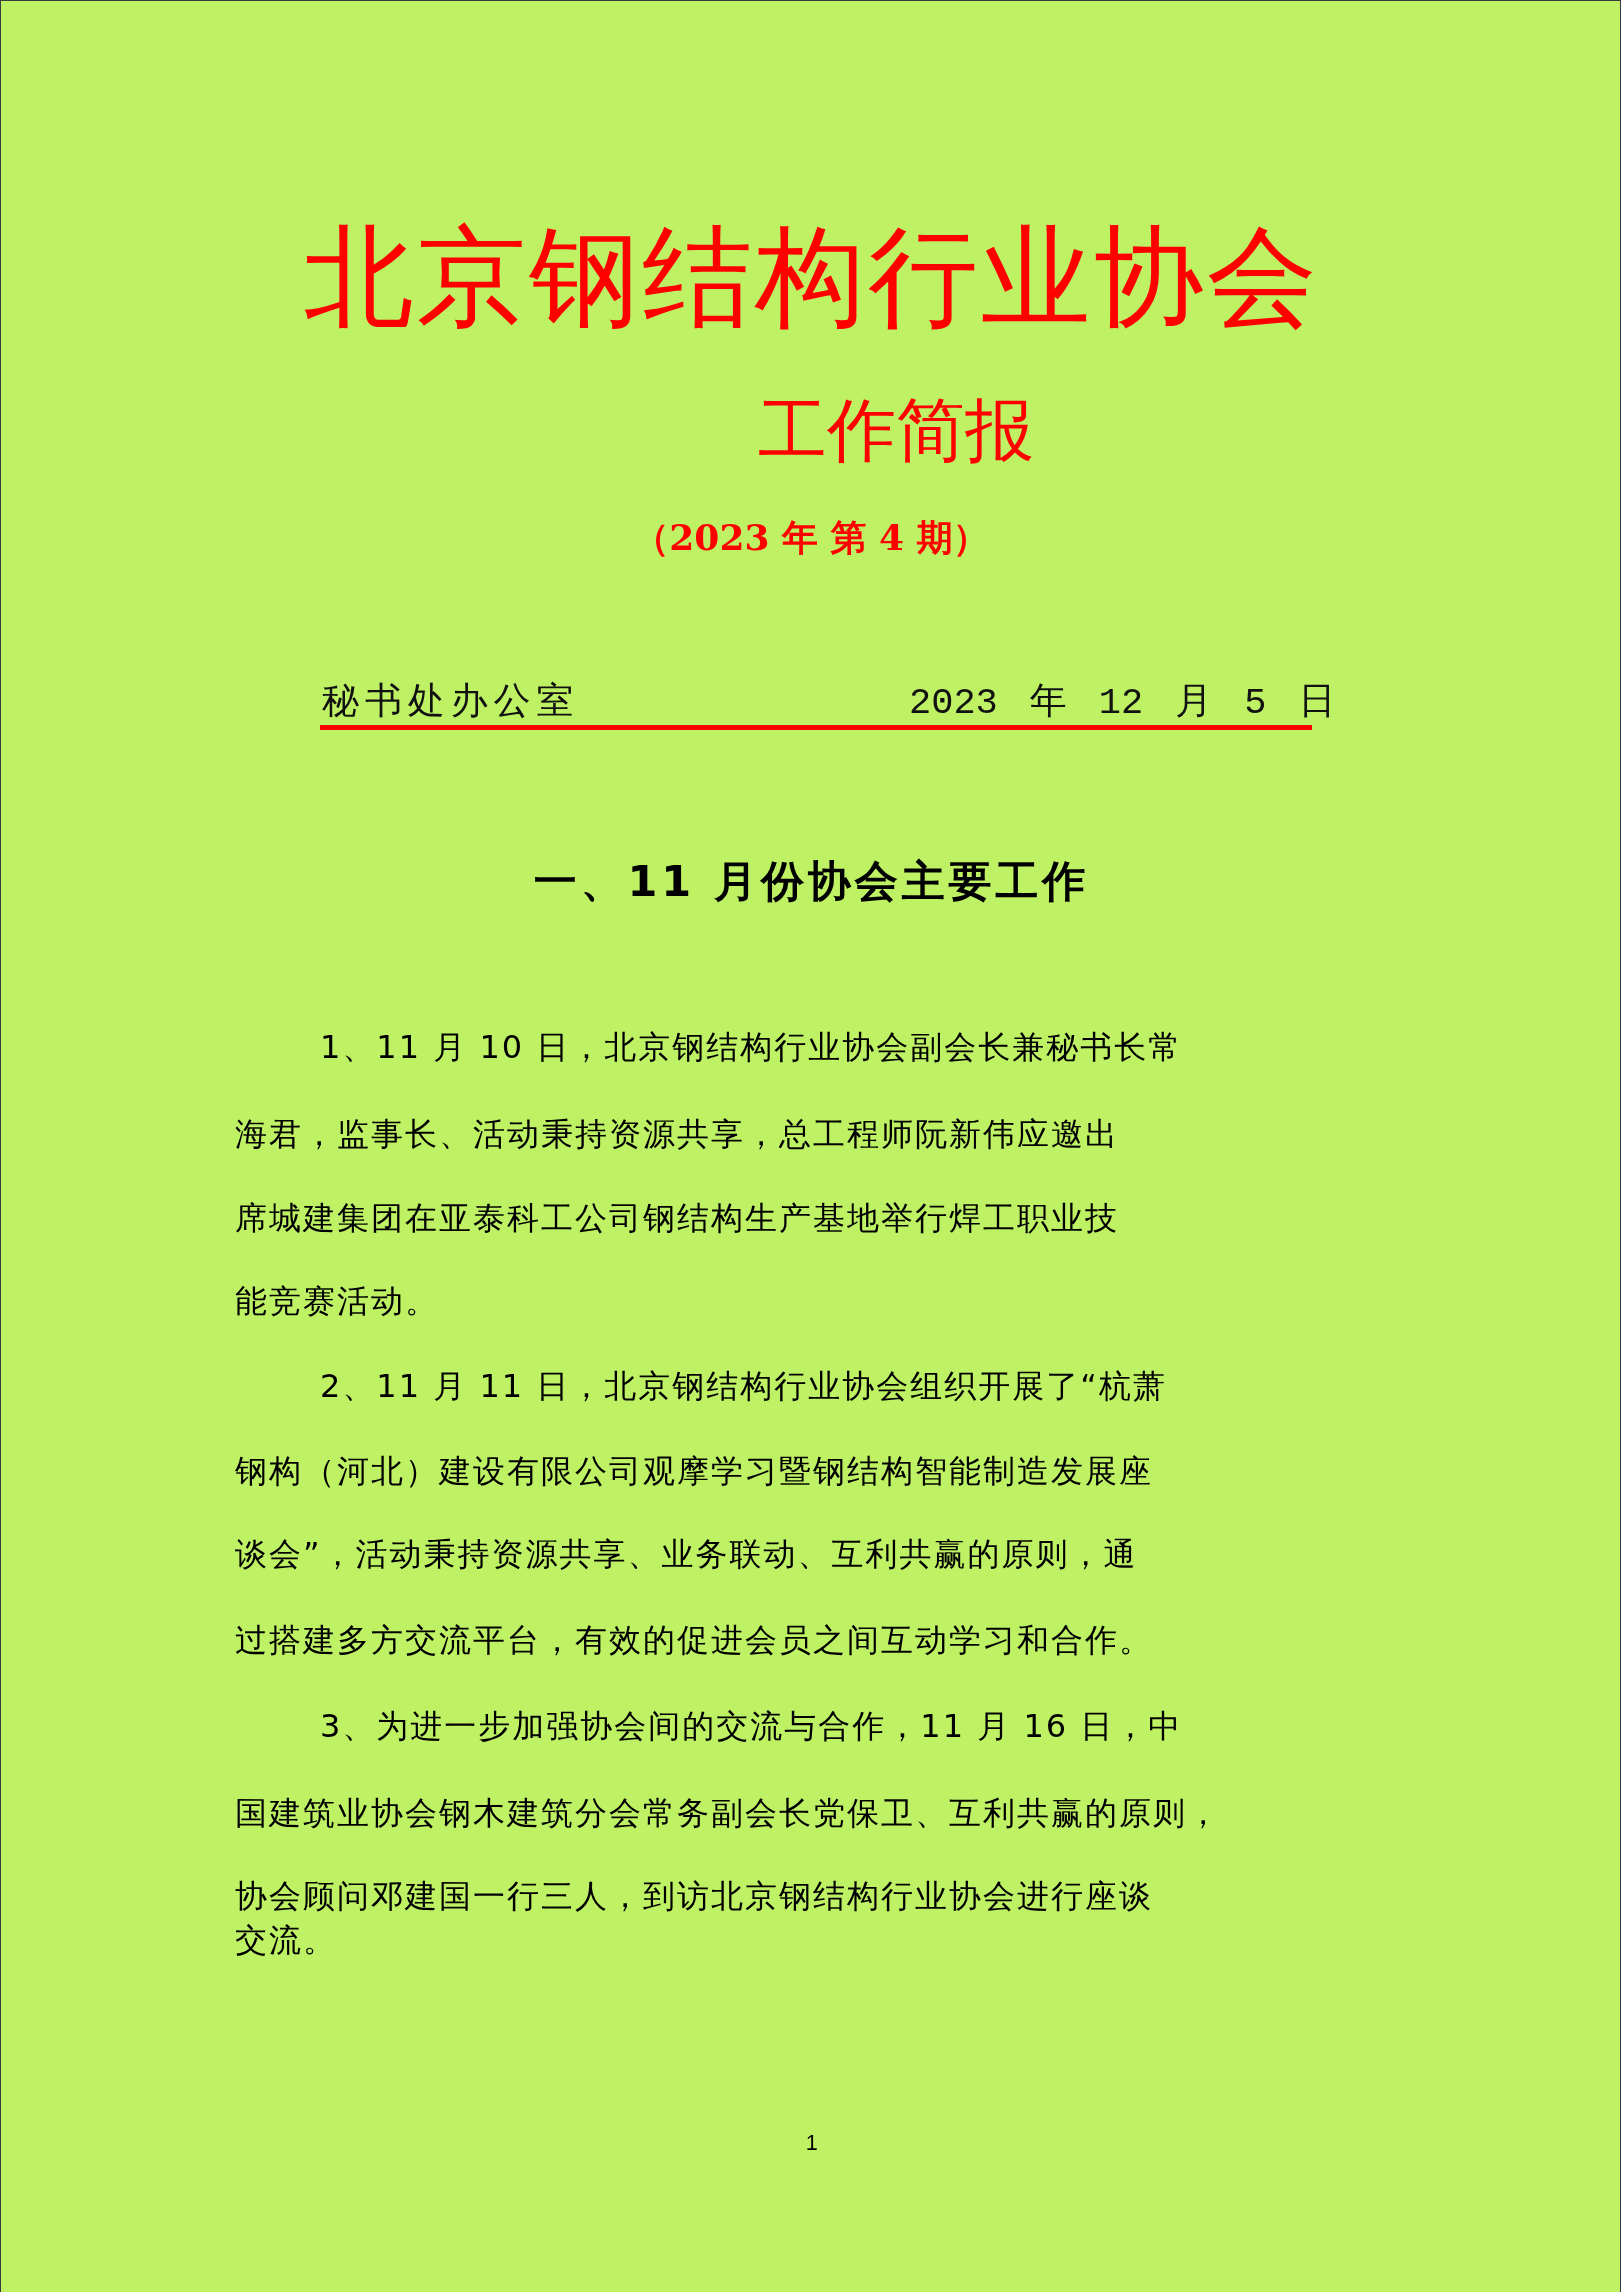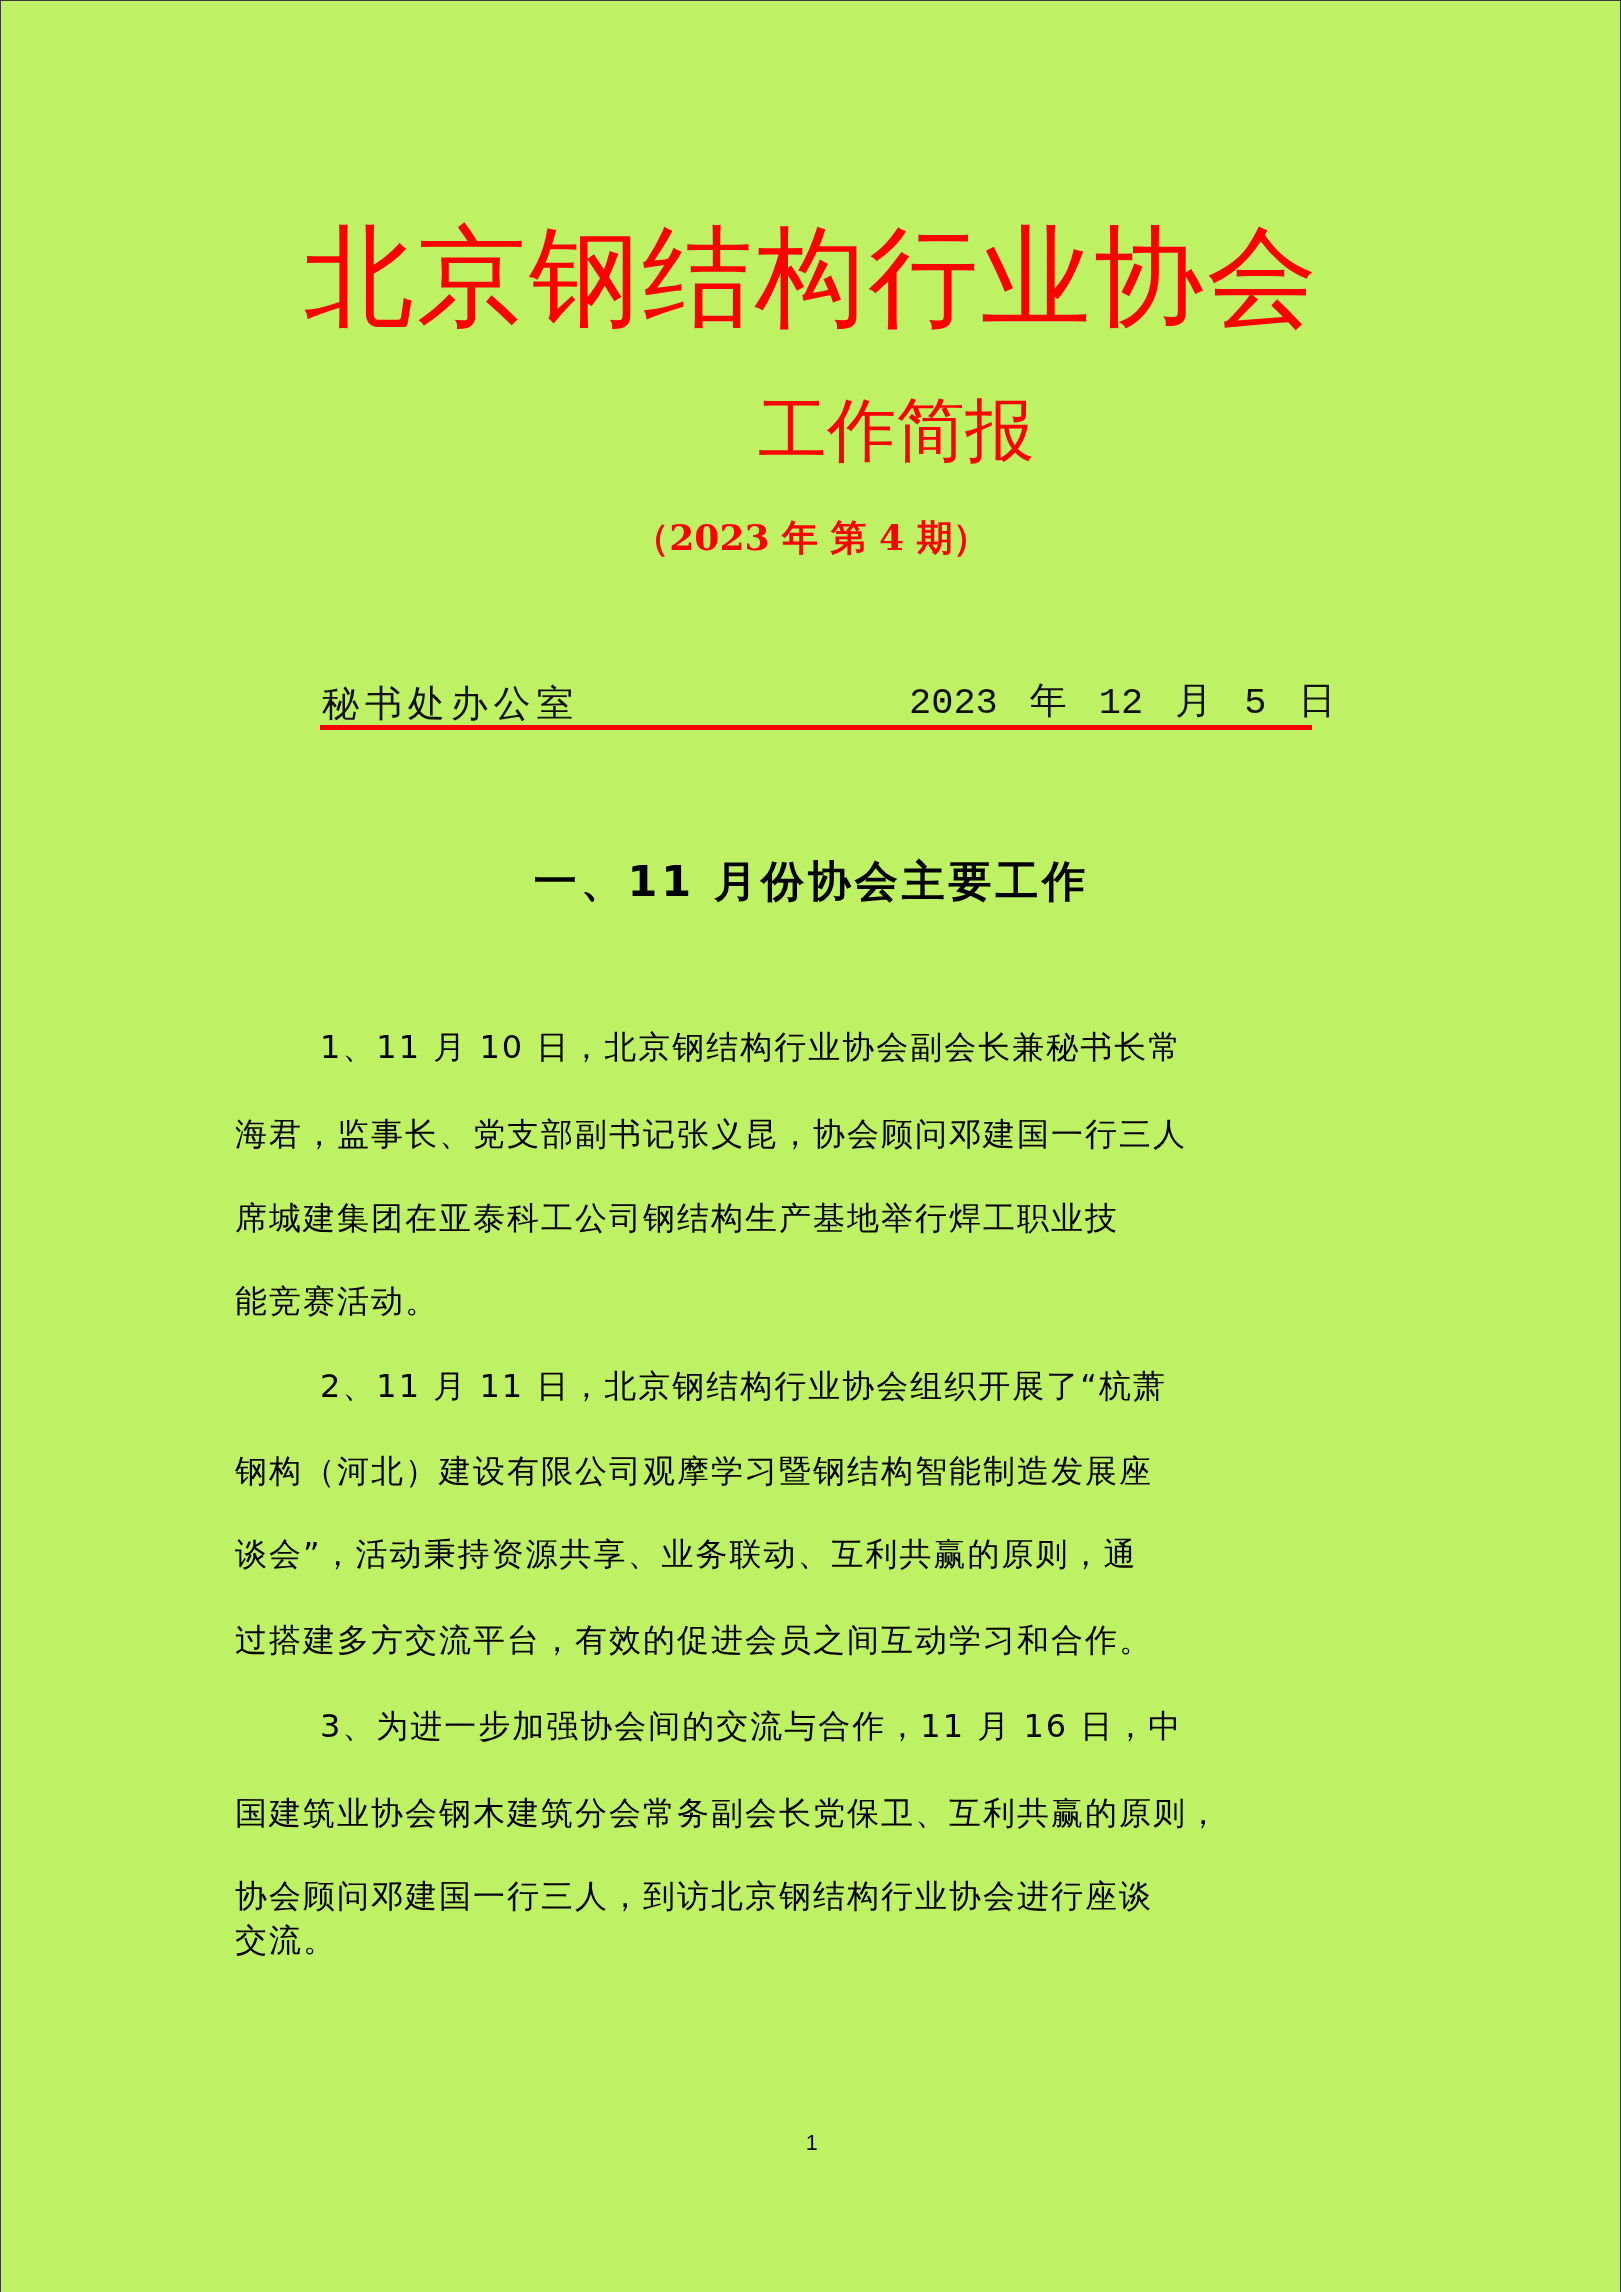--- a/index.html
+++ b/index.html
@@ -51,21 +51,21 @@
     text-align: center;
     font-family: "DejaVu Serif", serif;
     font-weight: bold;
     font-size: 36px;
     line-height: 63px;
     color: #ff0000;
   }
   .issuer {
     left: 321px;
     top: 680px;
-    font-family: Liberation Serif, serif;
+    font-family: Liberation Mono, monospace;
     font-size: 37px;
     line-height: 45px;
     color: #111111;
     letter-spacing: 5.9px;
   }
   .issue-date {
     left: 908px;
     top: 680px;
     font-family: Liberation Mono, monospace;
     font-size: 37px;
@@ -123,21 +123,21 @@
   <div class="abs issue-line">（2023 年 第 4 期）</div>
 
   <div class="abs issuer">秘书处办公室</div>
   <div class="abs issue-date">2023 年 12 月 5 日</div>
   <div class="red-rule"></div>
 
   <div class="abs section-heading">一、11 月份协会主要工作</div>
 
   <div>
     <div class="abs body-line indent" style="top:1019px">1、11 月 10 日，北京钢结构行业协会副会长兼秘书长常</div>
-    <div class="abs body-line" style="top:1106px">海君，监事长、党支部副书记张义昆，协会顾问邓建国一行三人</div>
+    <div class="abs body-line" style="top:1106px">海君，监事长、活动秉持资源共享，总工程师阮新伟应邀出</div>
     <div class="abs body-line" style="top:1190px">席城建集团在亚泰科工公司钢结构生产基地举行焊工职业技</div>
     <div class="abs body-line" style="top:1273px">能竞赛活动。</div>
   </div>
 
   <div>
     <div class="abs body-line indent" style="top:1358px">2、11 月 11 日，北京钢结构行业协会组织开展了“杭萧</div>
     <div class="abs body-line" style="top:1443px">钢构（河北）建设有限公司观摩学习暨钢结构智能制造发展座</div>
     <div class="abs body-line" style="top:1526px">谈会”，活动秉持资源共享、业务联动、互利共赢的原则，通</div>
     <div class="abs body-line" style="top:1612px">过搭建多方交流平台，有效的促进会员之间互动学习和合作。</div>
   </div>

